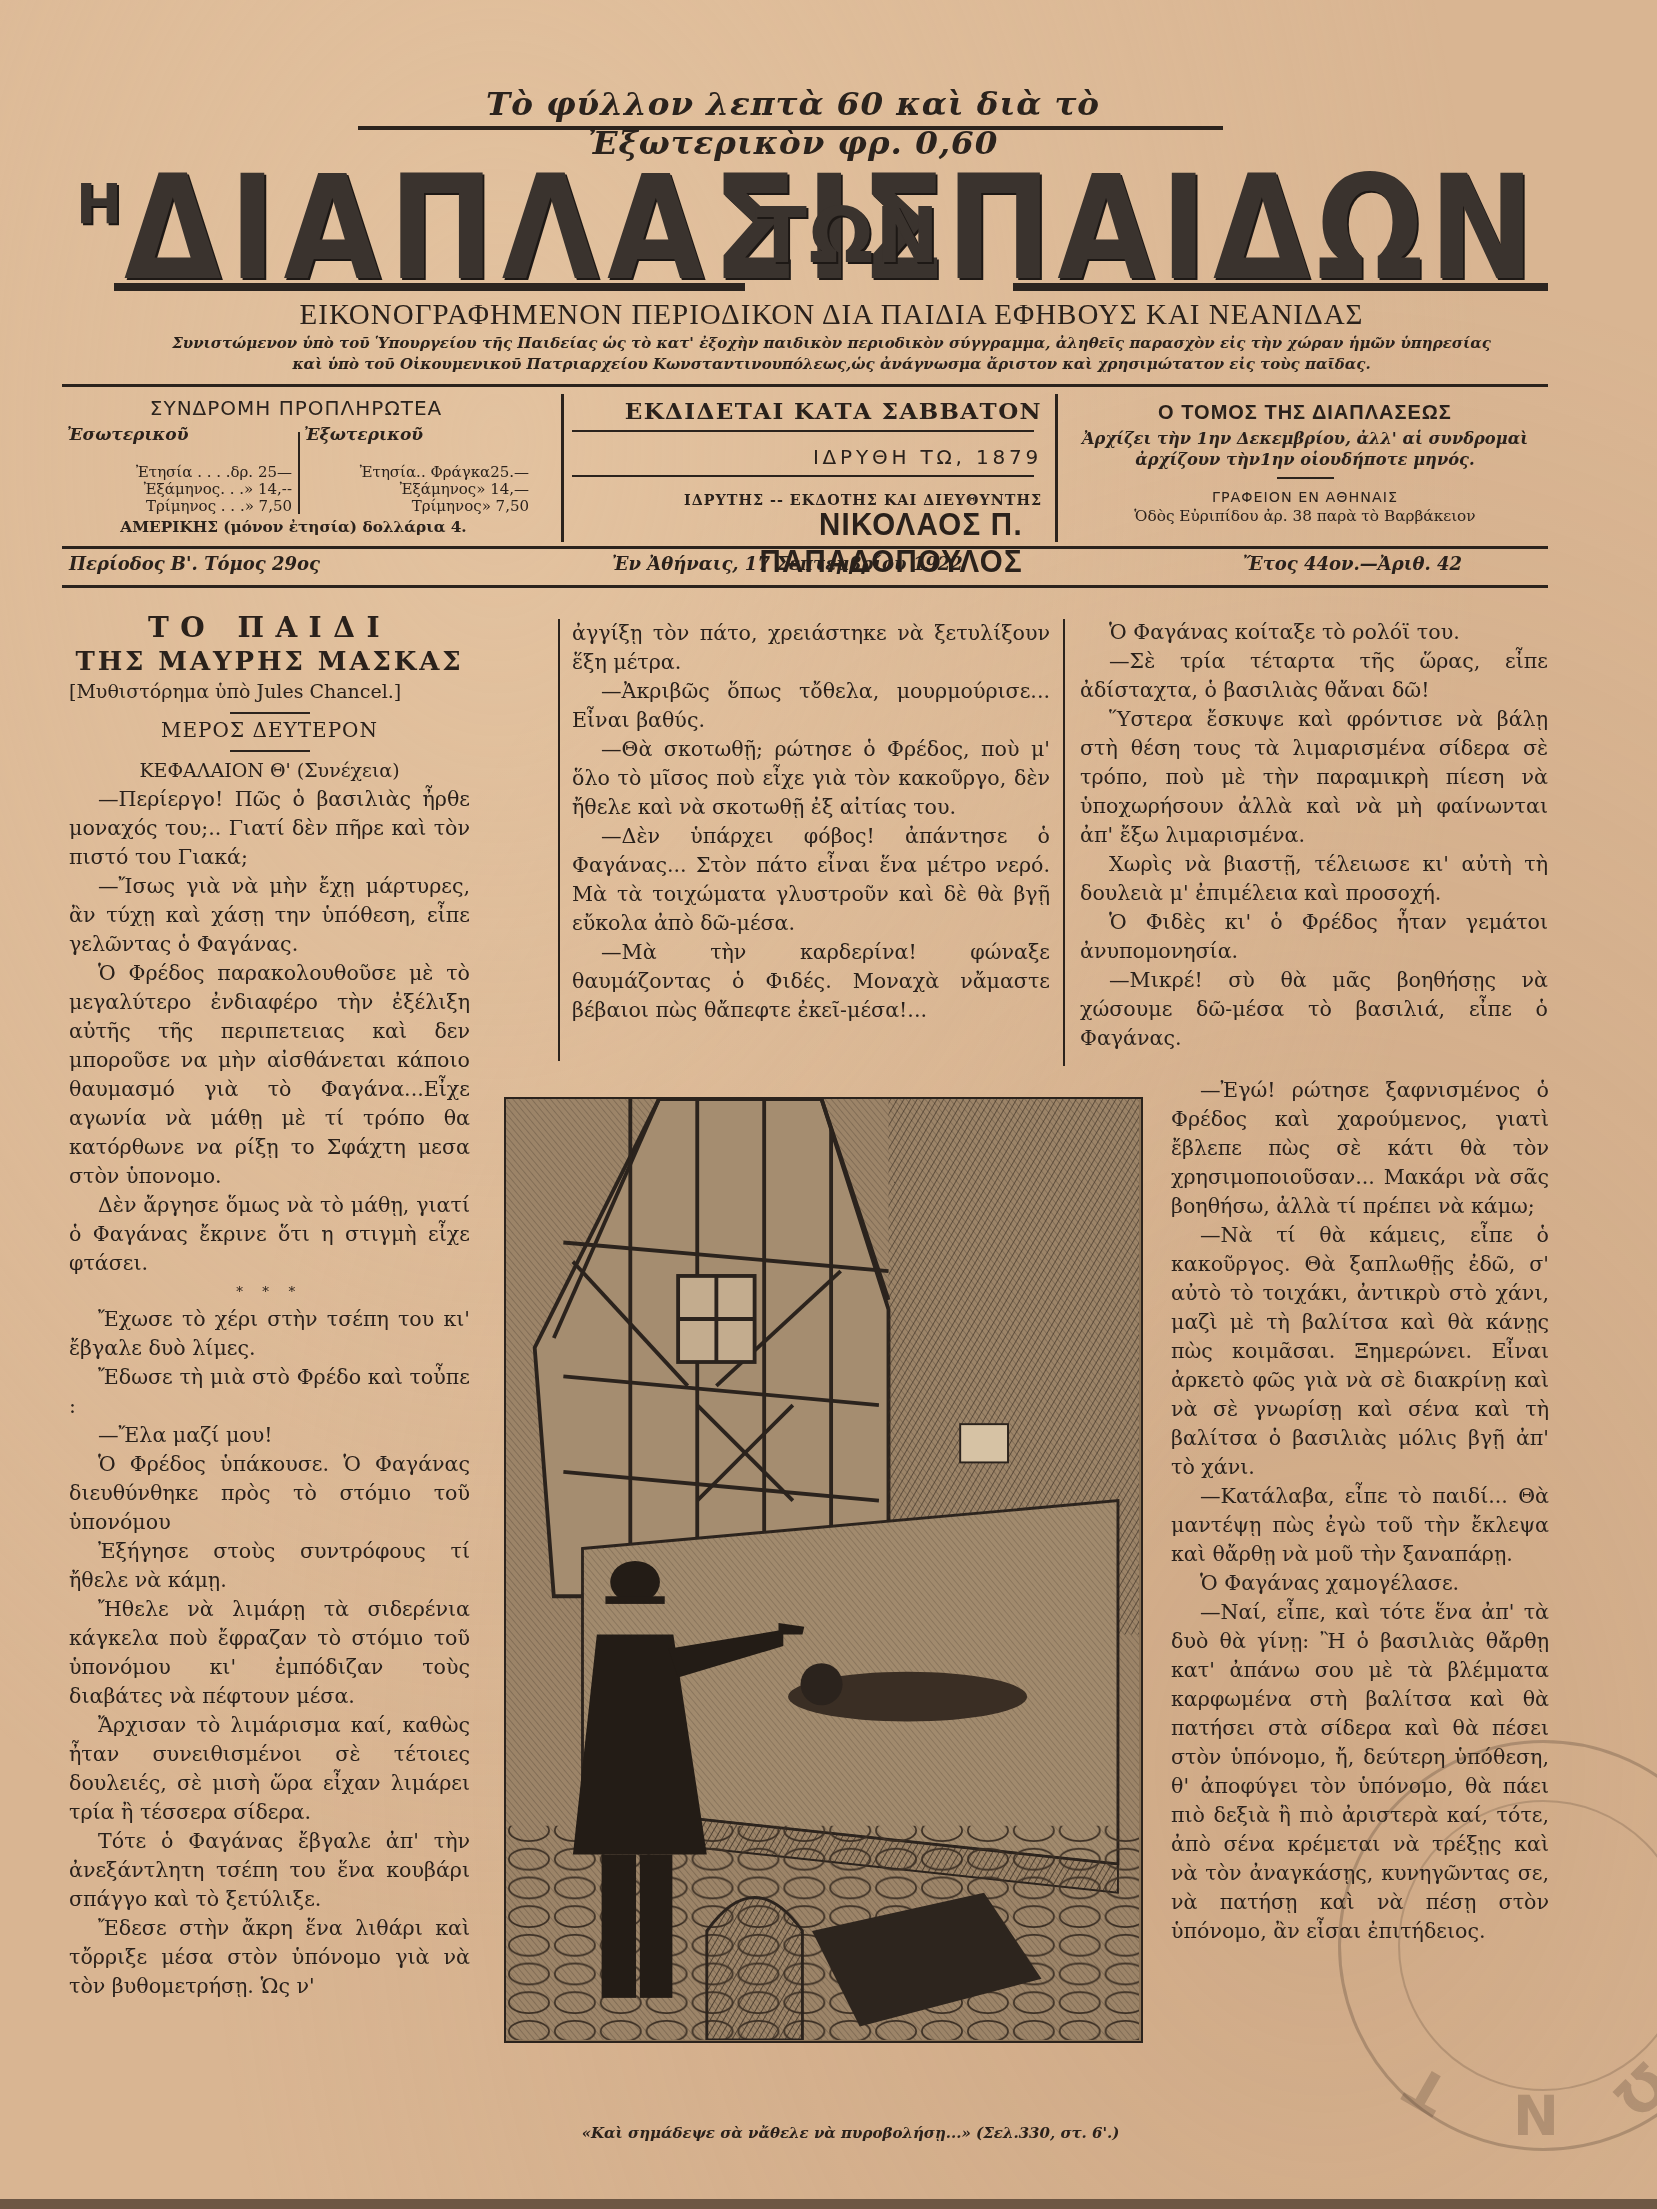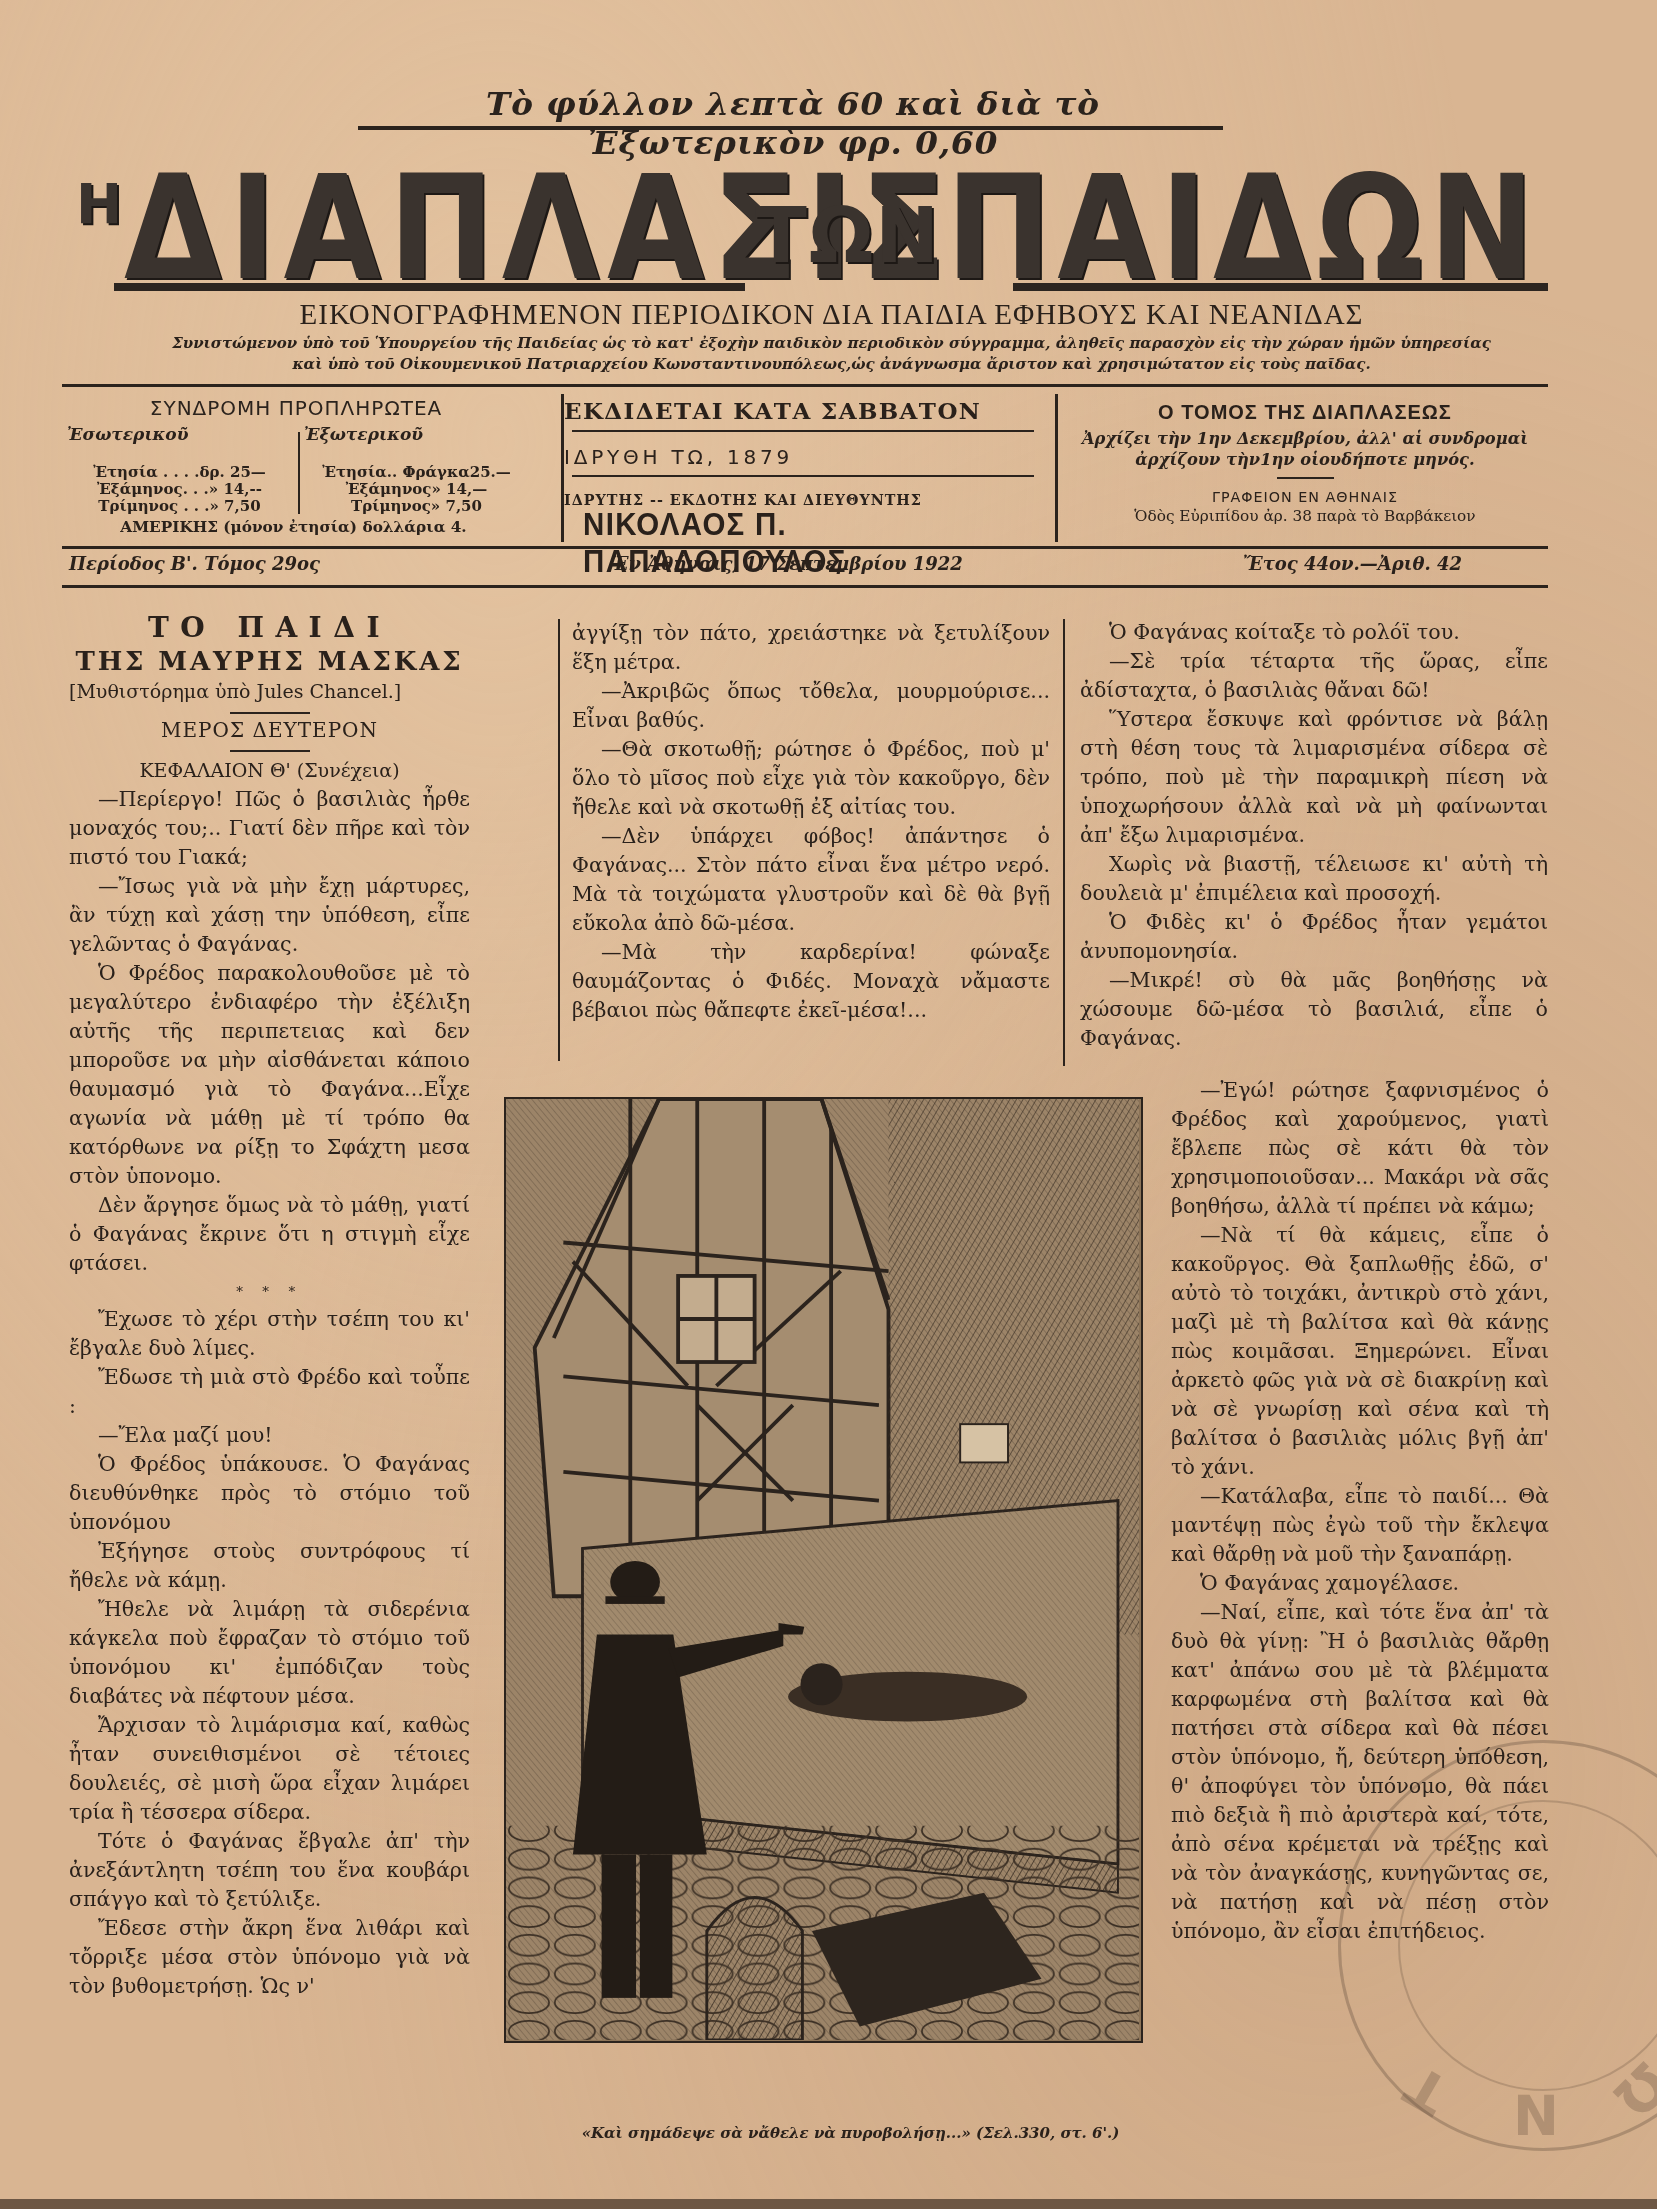--- a/index.html
+++ b/index.html
@@ -40,25 +40,25 @@
     font-family:"DejaVu Serif", serif; font-style:italic; font-weight:bold; font-size:15px; line-height:21px;
   }
   .rule { background:#2b231d; }
   .box-col { font-family:"DejaVu Sans", sans-serif; color:#2b231d; }
   .sub-head { left:76px; top:396px; width:440px; text-align:center; font-size:20px; letter-spacing:1px; }
   .sub-table { left:67px; top:426px; width:459px; font-family:"DejaVu Serif", serif; font-size:15px; line-height:17px; }
   .sub-table .side { position:absolute; top:0; width:225px; }
   .sub-table .side.left { left:0; }
   .sub-table .side.right { left:237px; }
   .sub-table .side-title { text-align:left; font-style:italic; font-weight:bold; font-size:17px; margin-bottom:21px; }
-  .sub-table .row { display:flex; justify-content:center;font-weight:bold; }
+  .sub-table .row { display:flex; justify-content:flex-end; }
   .sub-divider { left:298px; top:432px; width:1.9px; height:82px; background:#2b231d; }
   .america { left:64px; top:518px; width:459px; text-align:center; font-family:"DejaVu Serif", serif; font-weight:bold; font-size:15.3px; }
   .vline { background:#2b231d; width:2.9px; }
-  .center-box { left:564px; top:397px; width:478px; text-align:left; }
+  .center-box { left:564px; top:397px; width:478px; text-align:right; }
   .cb-1 { font-family:"DejaVu Serif", serif; font-weight:bold; font-size:23px; letter-spacing:1.4px; }
   .cb-2 { font-family:"DejaVu Sans", sans-serif; font-size:20px; letter-spacing:3.8px; margin-top:13.4px; }
   .cb-3 { font-family:"DejaVu Serif", serif; font-weight:bold; font-size:14.3px; letter-spacing:1px; margin-top:15.3px; }
   .cb-4 { font-family:"Liberation Sans", sans-serif; font-weight:bold; font-size:32px; letter-spacing:1.4px; transform:scaleX(0.92); margin-top:-1.9px; }
   .cb-rule { height:1.9px; background:#2b231d; margin:5.7px 7.6px 0 7.6px; }
   .right-box { left:1061px; top:401px; width:488px; text-align:center; }
   .rb-1 { font-family:"Liberation Sans", sans-serif; font-weight:bold; font-size:20px; letter-spacing:1px; }
   .rb-2 { font-family:"DejaVu Serif", serif; font-style:italic; font-weight:bold; font-size:16.3px; line-height:21px; margin-top:3.8px; }
   .rb-rule { width:57px; height:1.9px; background:#2b231d; margin:7.6px auto 9.6px; }
   .rb-3 { font-family:"DejaVu Sans", sans-serif; font-size:14.3px; letter-spacing:1px; }

